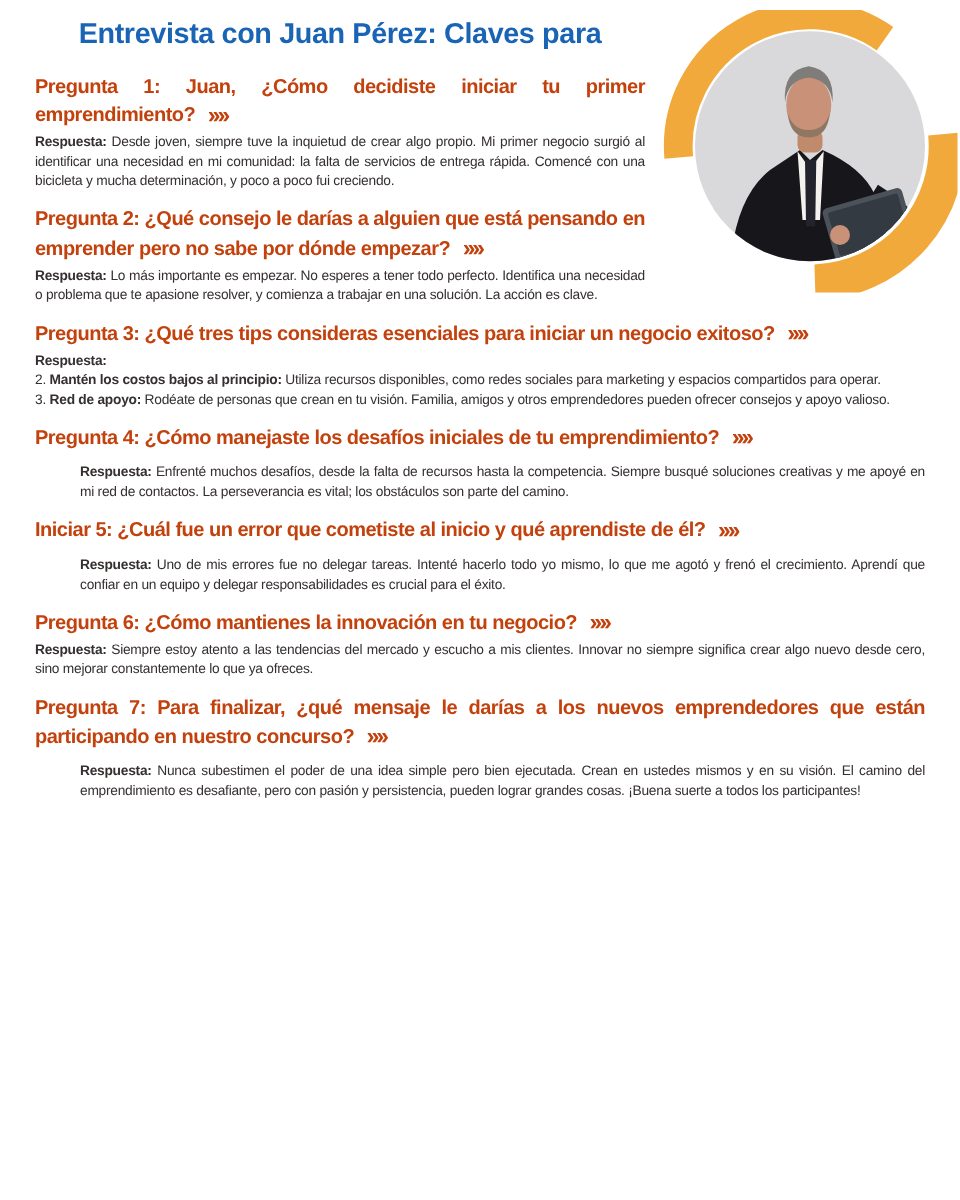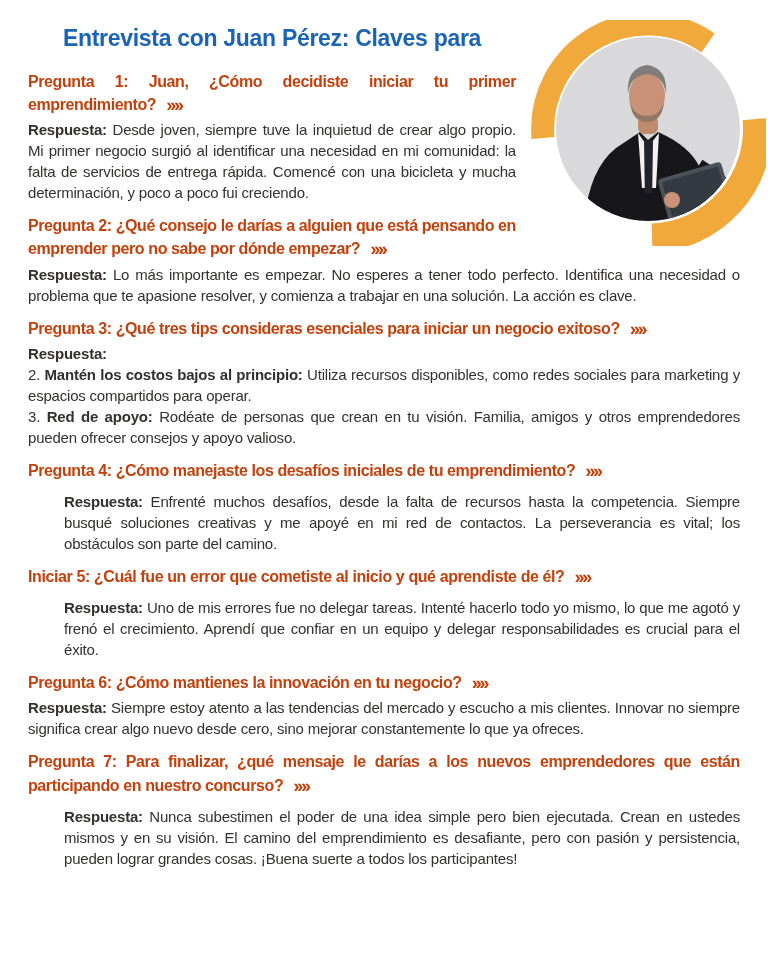--- a/index.html
+++ b/index.html
@@ -7,21 +7,21 @@
     width: 768px;
     height: 960px;
     overflow: hidden;
     background: #ffffff;
     font-family: "Liberation Sans", sans-serif;
   }
   .page {
     box-sizing: border-box;
     width: 768px;
     height: 960px;
-    padding: 20px 28px 0 28px;
+    padding: 8px 28px 0 28px;
     color: #35302f;
   }
   .photo-wrap {
     float: right;
     width: 240px;
     height: 226px;
     margin: 0 -26px 6px 10px;
   }
   .title {
     color: #1a64b5;
@@ -45,21 +45,21 @@
   }
   .arrows {
     font-weight: bold;
     font-size: 19px;
     letter-spacing: -2.5px;
     margin-left: 10px;
     line-height: 1;
     vertical-align: -1px;
   }
   .qbody {
-    font-size: 15px;
+    font-size: 11px;
     line-height: 1.4;
     letter-spacing: -0.2px;
     text-align: justify;
     text-align-last: left;
     margin: 0;
     color: #35302f;
   }
   .qbody b { letter-spacing: -0.2px; }
   .gap-top { margin-top: 9px; margin-left: 36px; }
   .tip { margin: 0; }

